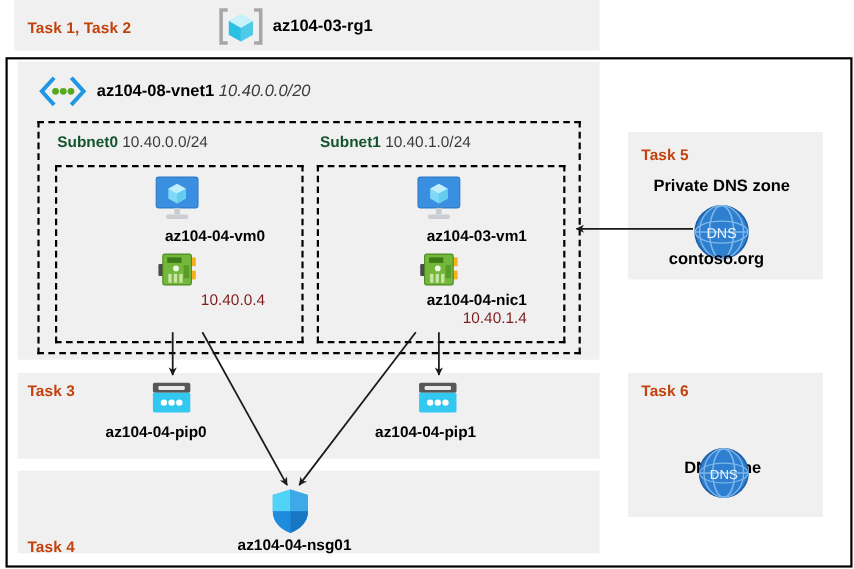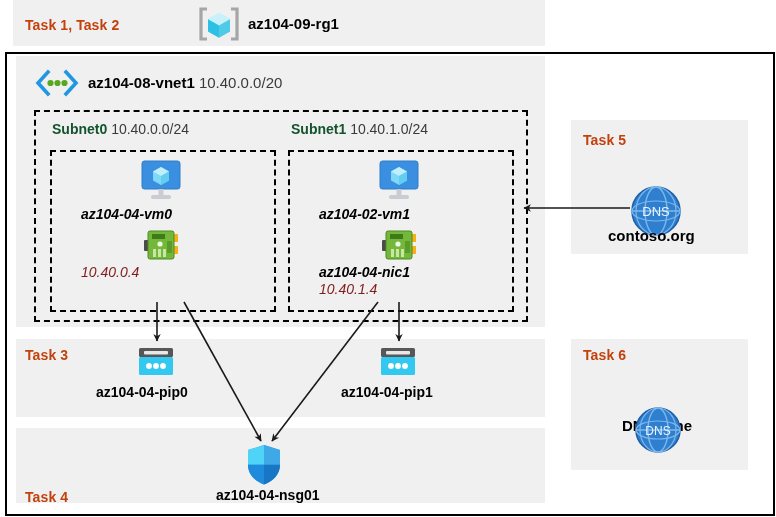--- a/index.html
+++ b/index.html
@@ -15,25 +15,25 @@
 
   
   .dashed{position:absolute;border:2px dashed #000000;box-sizing:border-box;background:transparent;}
 
   
   .task-label{position:absolute;color:#c2410c;font-weight:bold;font-size:14px;
               letter-spacing:.1px;white-space:nowrap;}
   .bold-name{position:absolute;color:#000000;font-weight:bold;font-size:14px;white-space:nowrap;}
   .title-row{position:absolute;white-space:nowrap;font-size:15px;}
   .title-row .b{font-weight:bold;color:#000;}
-  .title-row .n{font-weight:normal;color:#3a3a3a;}
+  .title-row .n{font-weight:normal;color:#3a3a3a;font-style:italic;}
   .subnet-title{position:absolute;white-space:nowrap;font-size:14px;}
   .subnet-title .b{font-weight:bold;color:#14532d;}
   .subnet-title .n{font-weight:normal;color:#3a3a3a;}
-  .center-blk{position:absolute;text-align:left;font-style:italic;}
+  .center-blk{position:absolute;text-align:right;}
   .center-blk .nm{font-weight:bold;font-size:14px;color:#000;display:block;line-height:17px;}
   .center-blk .ip{font-weight:normal;font-size:14px;color:#7f1d1d;display:block;line-height:17px;}
   .hdr-strong{position:absolute;font-weight:bold;font-size:15px;color:#000;white-space:nowrap;}
 
   .icon{position:absolute;}
   svg{display:block;overflow:visible;}
   #arrows{position:absolute;left:0;top:0;width:776px;height:517px;pointer-events:none;}
 </style>
 </head>
 <body>
@@ -48,21 +48,21 @@
     <svg width="44" height="36" viewBox="0 0 44 36">
       <path d="M10 3 L4 3 L4 33 L10 33" fill="none" stroke="#a6a6a6" stroke-width="3.2"></path>
       <path d="M34 3 L40 3 L40 33 L34 33" fill="none" stroke="#a6a6a6" stroke-width="3.2"></path>
       <polygon points="22,7 33,13.2 33,25.5 22,31.8 11,25.5 11,13.2" fill="#9ee8f7"></polygon>
       <polygon points="22,7 33,13.2 22,19.5 11,13.2" fill="#c8f2fb"></polygon>
       <polygon points="22,19.5 33,13.2 33,25.5 22,31.8" fill="#4fcbe8"></polygon>
       <polygon points="22,19.5 11,13.2 11,25.5 22,31.8" fill="#2bc0e4"></polygon>
     </svg>
   </div>
 
-  <div class="bold-name" style="left:248px;top:15px;font-size:15px;">az104-09-rg1</div>
+  <div class="bold-name" style="left:248px;top:15px;font-size:15px;">az104-03-rg1</div>
 
   <div class="outer-frame"></div>
 
   <div class="panel" style="left:16px;top:56px;width:529px;height:271px;"></div>
 
   <div class="icon" style="left:34px;top:69px;width:46px;height:28px;">
     <svg width="46" height="28" viewBox="0 0 46 28">
       <path d="M14 3 L4 14 L14 25" fill="none" stroke="#2196e3" stroke-width="3.6" stroke-linecap="square"></path>
       <path d="M32 3 L42 14 L32 25" fill="none" stroke="#2196e3" stroke-width="3.6" stroke-linecap="square"></path>
       <circle cx="16.5" cy="14" r="3.1" fill="#57a81f"></circle>
@@ -129,21 +129,21 @@
       <rect x="7" y="2" width="38" height="28" rx="2.5" fill="#3b8fe0"></rect>
       <rect x="7" y="2" width="38" height="28" rx="2.5" fill="none" stroke="#2f7cc7" stroke-width="1"></rect>
       <polygon points="26,8 34,12.5 34,21.5 26,26 18,21.5 18,12.5" fill="#7fd8f5"></polygon>
       <polygon points="26,8 34,12.5 26,17 18,12.5" fill="#bfeefc"></polygon>
       <polygon points="26,17 34,12.5 34,21.5 26,26" fill="#63cdf0"></polygon>
       <rect x="23.5" y="30" width="5" height="6" fill="#c9cdd2"></rect>
       <rect x="16" y="36" width="20" height="4" rx="1.8" fill="#c9cdd2"></rect>
     </svg>
   </div>
   <div class="center-blk" style="left:319px;top:206px;width:160px;">
-    <span class="nm">az104-02-vm1</span>
+    <span class="nm">az104-03-vm1</span>
   </div>
 
   <div class="icon" style="left:381px;top:228px;width:36px;height:34px;">
     <svg width="36" height="34" viewBox="0 0 36 34">
       <rect x="1" y="12" width="5" height="11" rx="1" fill="#4b4b4b"></rect>
       <rect x="30" y="6" width="5" height="8" fill="#f5b11a"></rect>
       <rect x="30" y="18" width="5" height="8" fill="#f5b11a"></rect>
       <rect x="5" y="3" width="26" height="28" rx="2" fill="#74b83b"></rect>
       <rect x="5" y="3" width="26" height="28" rx="2" fill="none" stroke="#4f8a22" stroke-width="1"></rect>
       <rect x="9" y="6" width="13" height="5" fill="#3f7a18"></rect>
@@ -199,20 +199,21 @@
       <path d="M2 20.7 L18 20.7 L18 40.5 C10 37.5 2 31 2 20.7 Z" fill="#1f8bdc"></path>
       <path d="M34 20.7 L18 20.7 L18 40.5 C26 37.5 34 31 34 20.7 Z" fill="#1877c4"></path>
     </svg>
   </div>
   <div class="bold-name" style="left:216px;top:487px;">az104-04-nsg01</div>
 
   <div class="panel" style="left:571px;top:120px;width:177px;height:134px;"></div>
 
   <div class="task-label" style="left:583px;top:132px;">Task 5</div>
 
+  <div class="hdr-strong" style="left:594px;top:161px;">Private DNS zone</div>
 
   <div class="icon" style="left:630px;top:185px;width:52px;height:52px;">
     <svg width="52" height="52" viewBox="0 0 52 52">
       <circle cx="26" cy="26" r="24" fill="#2f7fd0"></circle>
       <circle cx="26" cy="26" r="24" fill="none" stroke="#1d5fa8" stroke-width="1.5"></circle>
       <ellipse cx="26" cy="26" rx="11" ry="24" fill="none" stroke="#7fb8ea" stroke-width="1.4"></ellipse>
       <ellipse cx="26" cy="26" rx="20" ry="24" fill="none" stroke="#7fb8ea" stroke-width="1.2"></ellipse>
       <line x1="2" y1="26" x2="50" y2="26" stroke="#7fb8ea" stroke-width="1.4"></line>
       <ellipse cx="26" cy="26" rx="24" ry="10" fill="none" stroke="#7fb8ea" stroke-width="1.2"></ellipse>
       <text x="26" y="31" text-anchor="middle" font-family="Liberation Sans, sans-serif" font-size="13" fill="#eaf3fc">DNS</text>

